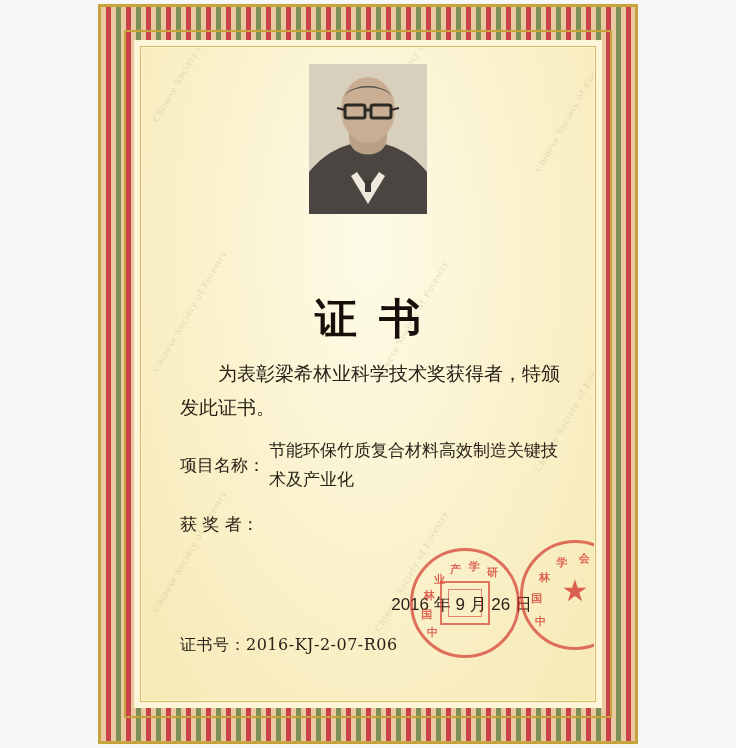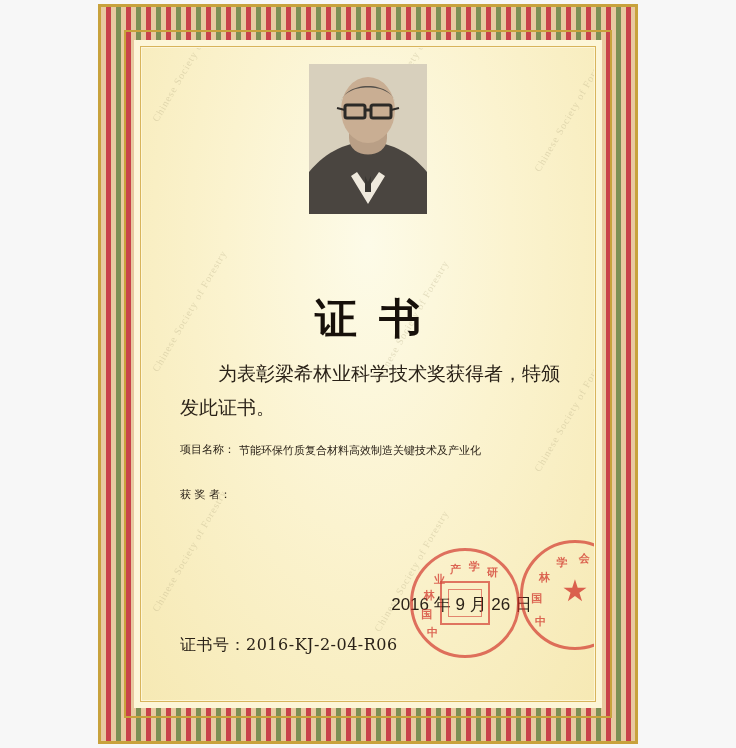--- a/index.html
+++ b/index.html
@@ -165,23 +165,23 @@
   .fields {
     position: absolute;
     top: 388px;
     left: 38px;
     right: 30px;
     font-family: "DejaVu Serif", serif;
     color: #2a2218;
   }
   .field-row {
     display: flex;
-    align-items: flex-start;
+    align-items: center;
     margin-bottom: 16px;
-    font-size: 11px;
+    font-size: 17px;
     line-height: 28px;
   }
   .field-label {
     flex: 0 0 auto;
     white-space: nowrap;
   }
   .field-value {
     flex: 1 1 auto;
     padding-left: 4px;
     font-family: Liberation Serif, serif;
@@ -341,18 +341,18 @@
           <span style="transform:rotate(-115deg) translate(0,-44px) rotate(115deg)">中</span>
           <span style="transform:rotate(-85deg) translate(0,-44px) rotate(85deg)">国</span>
           <span style="transform:rotate(-55deg) translate(0,-44px) rotate(55deg)">林</span>
           <span style="transform:rotate(-25deg) translate(0,-44px) rotate(25deg)">学</span>
           <span style="transform:rotate(5deg) translate(0,-44px) rotate(-5deg)">会</span>
         </div>
         <div class="seal-star">★</div>
       </div>
 
       <div class="cert-no">
-        <span>证书号：</span><span>2016-KJ-2-04-R06</span>
+        <span>证书号：</span><span>2016-KJ-2-07-R06</span>
       </div>
 
     </div>
   </div>
 </div>
 
 </body></html>

